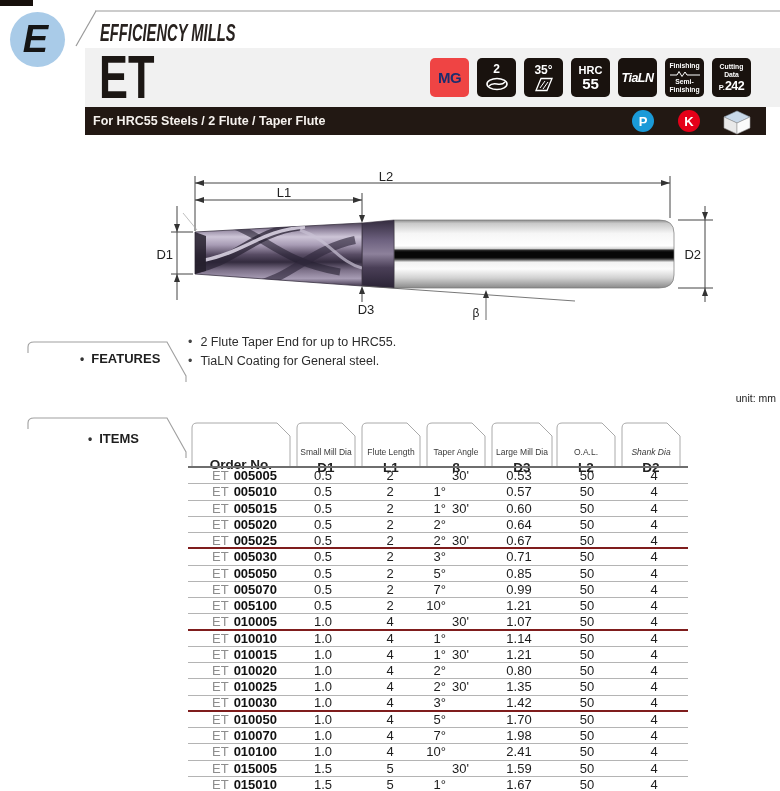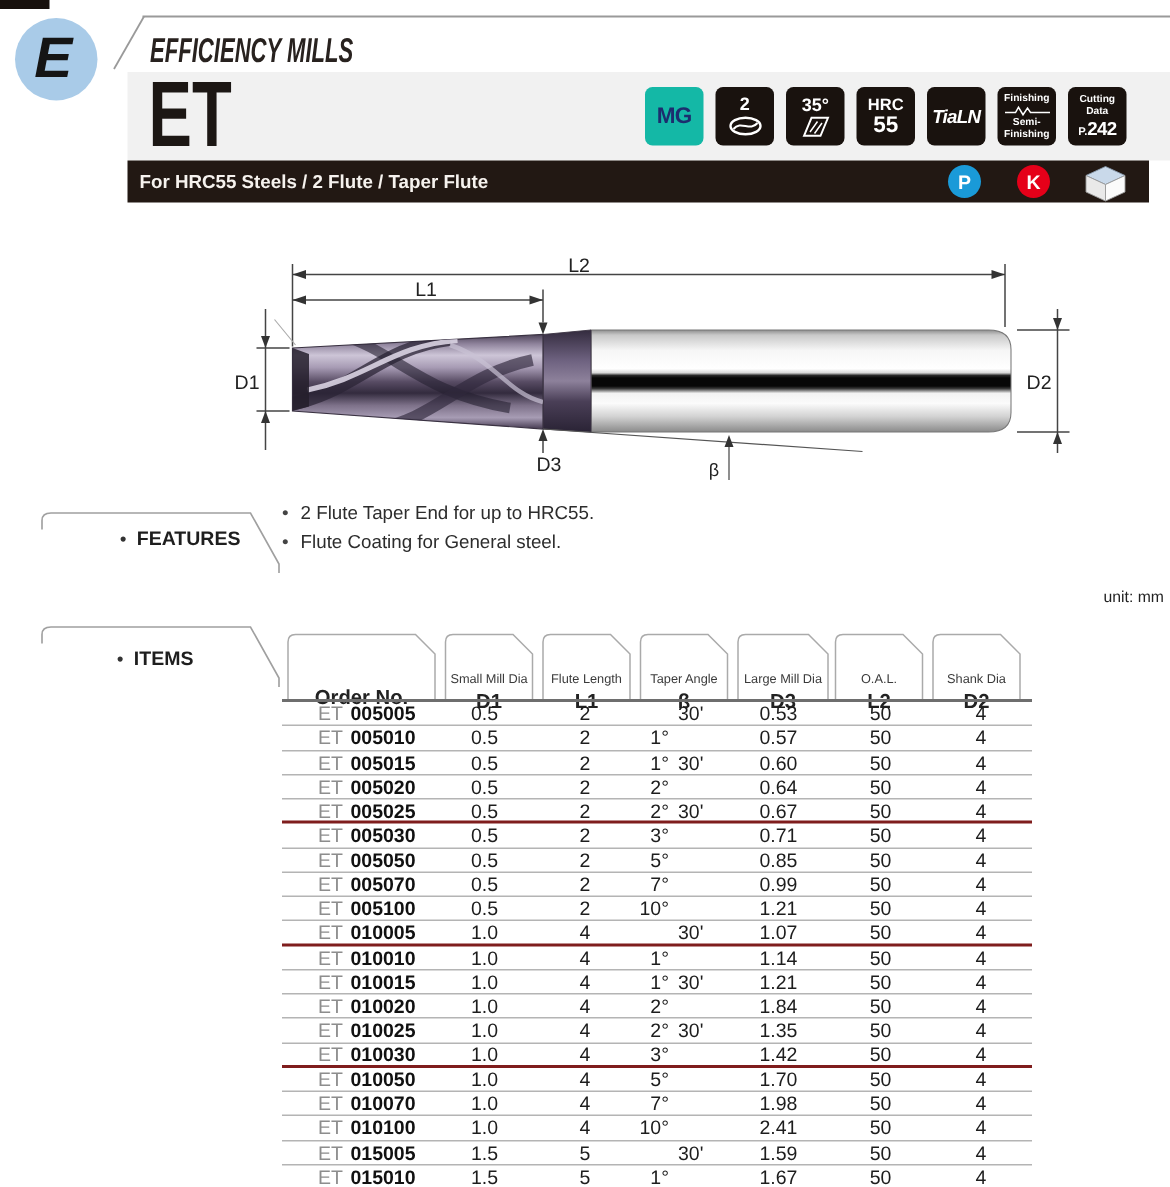--- a/index.html
+++ b/index.html
@@ -13,21 +13,21 @@
             display:flex;align-items:center;justify-content:center;}
   .e-circle span{font-size:38px;font-weight:bold;font-style:italic;color:#151515;transform:translateX(-2px);}
   .series-title{left:100px;top:20px;font-size:23px;font-weight:bold;font-style:italic;color:#28221f;
                 transform:scaleX(.64);transform-origin:0 0;white-space:nowrap;}
   .gray-band{left:85px;top:48px;width:695px;height:59px;background:#f1f1f1;}
   .product-name{left:99px;top:46px;font-size:62px;font-weight:bold;color:#1c1714;line-height:1;
                 transform:scaleX(.70);transform-origin:0 0;white-space:nowrap;}
   .badges{left:430px;top:58px;display:flex;gap:8px;}
   .badge{width:39px;height:39px;border-radius:5px;display:flex;flex-direction:column;
          align-items:center;justify-content:center;box-sizing:border-box;}
-  .badge-mg{background:#14b8a6;justify-content:center;}
+  .badge-mg{background:#ef4444;justify-content:center;}
   .badge-mg span{font-size:15px;font-weight:bold;color:#1c2d6e;letter-spacing:-.5px;}
   .badge-dark{background:#19120e;color:#fff;}
   .b-top{font-size:12px;font-weight:bold;line-height:13px;}
   .badge-hrc span{font-size:11px;font-weight:bold;line-height:12px;}
   .badge-hrc .big{font-size:15px;line-height:15px;}
   .tialn{font-size:12.5px;font-weight:bold;font-style:italic;letter-spacing:-.5px;}
   .tiny{font-size:6.8px;line-height:8px;font-weight:bold;}
   .pref{display:flex;align-items:baseline;}
   .psmall{font-size:7.5px;font-weight:bold;}
   .pnum{font-size:12.5px;font-weight:bold;letter-spacing:-.5px;}
@@ -236,24 +236,24 @@
 
   <svg class="abs" style="left:0;top:330px" width="220" height="140" viewBox="0 330 220 140">
     <path d="M28,353 L28,347 Q28,342 34,342 L167,342 L186,376 L186,382" fill="none" stroke="#a0a0a0" stroke-width="1.1"></path>
     <path d="M28,429 L28,423 Q28,418 34,418 L167,418 L186,452 L186,458" fill="none" stroke="#a0a0a0" stroke-width="1.1"></path>
   </svg>
   <div class="abs sec-label" style="left:44px;top:351px">
     <span class="blt">•</span><span>FEATURES</span>
   </div>
   <div class="abs features-list" id="features-list">
       <div class="f-line"><span class="blt">•</span><span>2 Flute Taper End for up to HRC55.</span></div>
-      <div class="f-line"><span class="blt">•</span><span>Flute Coating for General steel.</span></div>
-    </div>
-
-  <div class="abs sec-label" style="left:42px;top:431px">
+      <div class="f-line"><span class="blt">•</span><span>TiaLN Coating for General steel.</span></div>
+    </div>
+
+  <div class="abs sec-label" style="left:52px;top:431px">
     <span class="blt">•</span><span>ITEMS</span>
   </div>
   <div class="abs unit-note">unit: mm</div>
 
   <svg class="abs" id="tabsvg" style="left:0;top:418px" width="780" height="50" viewBox="0 418 780 50">
       <path d="M192,466 L192,428 Q192,423 197,423 L277,423 L290,436 L290,466" fill="none" stroke="#aaa" stroke-width="1"></path>
       <path d="M297,466 L297,428 Q297,423 302,423 L342,423 L355,436 L355,466" fill="none" stroke="#aaa" stroke-width="1"></path>
       <path d="M362,466 L362,428 Q362,423 367,423 L407,423 L420,436 L420,466" fill="none" stroke="#aaa" stroke-width="1"></path>
       <path d="M427,466 L427,428 Q427,423 432,423 L472,423 L485,436 L485,466" fill="none" stroke="#aaa" stroke-width="1"></path>
       <path d="M492,466 L492,428 Q492,423 497,423 L539,423 L552,436 L552,466" fill="none" stroke="#aaa" stroke-width="1"></path>
@@ -265,21 +265,21 @@
       <div class="tbl-head-label h-title" style="left: 293px; top: 9px; width: 66px;">Small Mill Dia</div>
       <div class="tbl-head-label h-sym" style="left: 297px; top: 22px; width: 58px;">D1</div>
       <div class="tbl-head-label h-title" style="left: 358px; top: 9px; width: 66px;">Flute Length</div>
       <div class="tbl-head-label h-sym" style="left: 362px; top: 22px; width: 58px;">L1</div>
       <div class="tbl-head-label h-title" style="left: 423px; top: 9px; width: 66px;">Taper Angle</div>
       <div class="tbl-head-label h-sym" style="left: 427px; top: 22px; width: 58px;">ß</div>
       <div class="tbl-head-label h-title" style="left: 488px; top: 9px; width: 68px;">Large Mill Dia</div>
       <div class="tbl-head-label h-sym" style="left: 492px; top: 22px; width: 60px;">D3</div>
       <div class="tbl-head-label h-title" style="left: 553px; top: 9px; width: 66px;">O.A.L.</div>
       <div class="tbl-head-label h-sym" style="left: 557px; top: 22px; width: 58px;">L2</div>
-      <div class="tbl-head-label h-title" style="left: 618px; top: 9px; width: 66px;">Shank Dia</div>
+      <div class="tbl-head-label h-title" style="left: 618px; top: 9px; width: 66px; font-style: italic;">Shank Dia</div>
       <div class="tbl-head-label h-sym" style="left: 622px; top: 22px; width: 58px;">D2</div>
     </div>
 
   <div class="abs" id="tbody">
       <div class="trow">
         <div class="cell c-ord"><span class="pre">ET</span><span class="code">005005</span></div>
         <div class="cell c-d1">0.5</div>
         <div class="cell c-l1">2</div>
         <div class="c-beta">
           <span class="beta-deg"></span>
@@ -422,21 +422,21 @@
         <div class="cell c-d2">4</div>
       </div>
       <div class="trow">
         <div class="cell c-ord"><span class="pre">ET</span><span class="code">010020</span></div>
         <div class="cell c-d1">1.0</div>
         <div class="cell c-l1">4</div>
         <div class="c-beta">
           <span class="beta-deg">2°</span>
           <span class="beta-min"></span>
         </div>
-        <div class="cell c-d3">1.84</div>
+        <div class="cell c-d3">0.80</div>
         <div class="cell c-l2">50</div>
         <div class="cell c-d2">4</div>
       </div>
       <div class="trow">
         <div class="cell c-ord"><span class="pre">ET</span><span class="code">010025</span></div>
         <div class="cell c-d1">1.0</div>
         <div class="cell c-l1">4</div>
         <div class="c-beta">
           <span class="beta-deg">2°</span>
           <span class="beta-min">30'</span>

